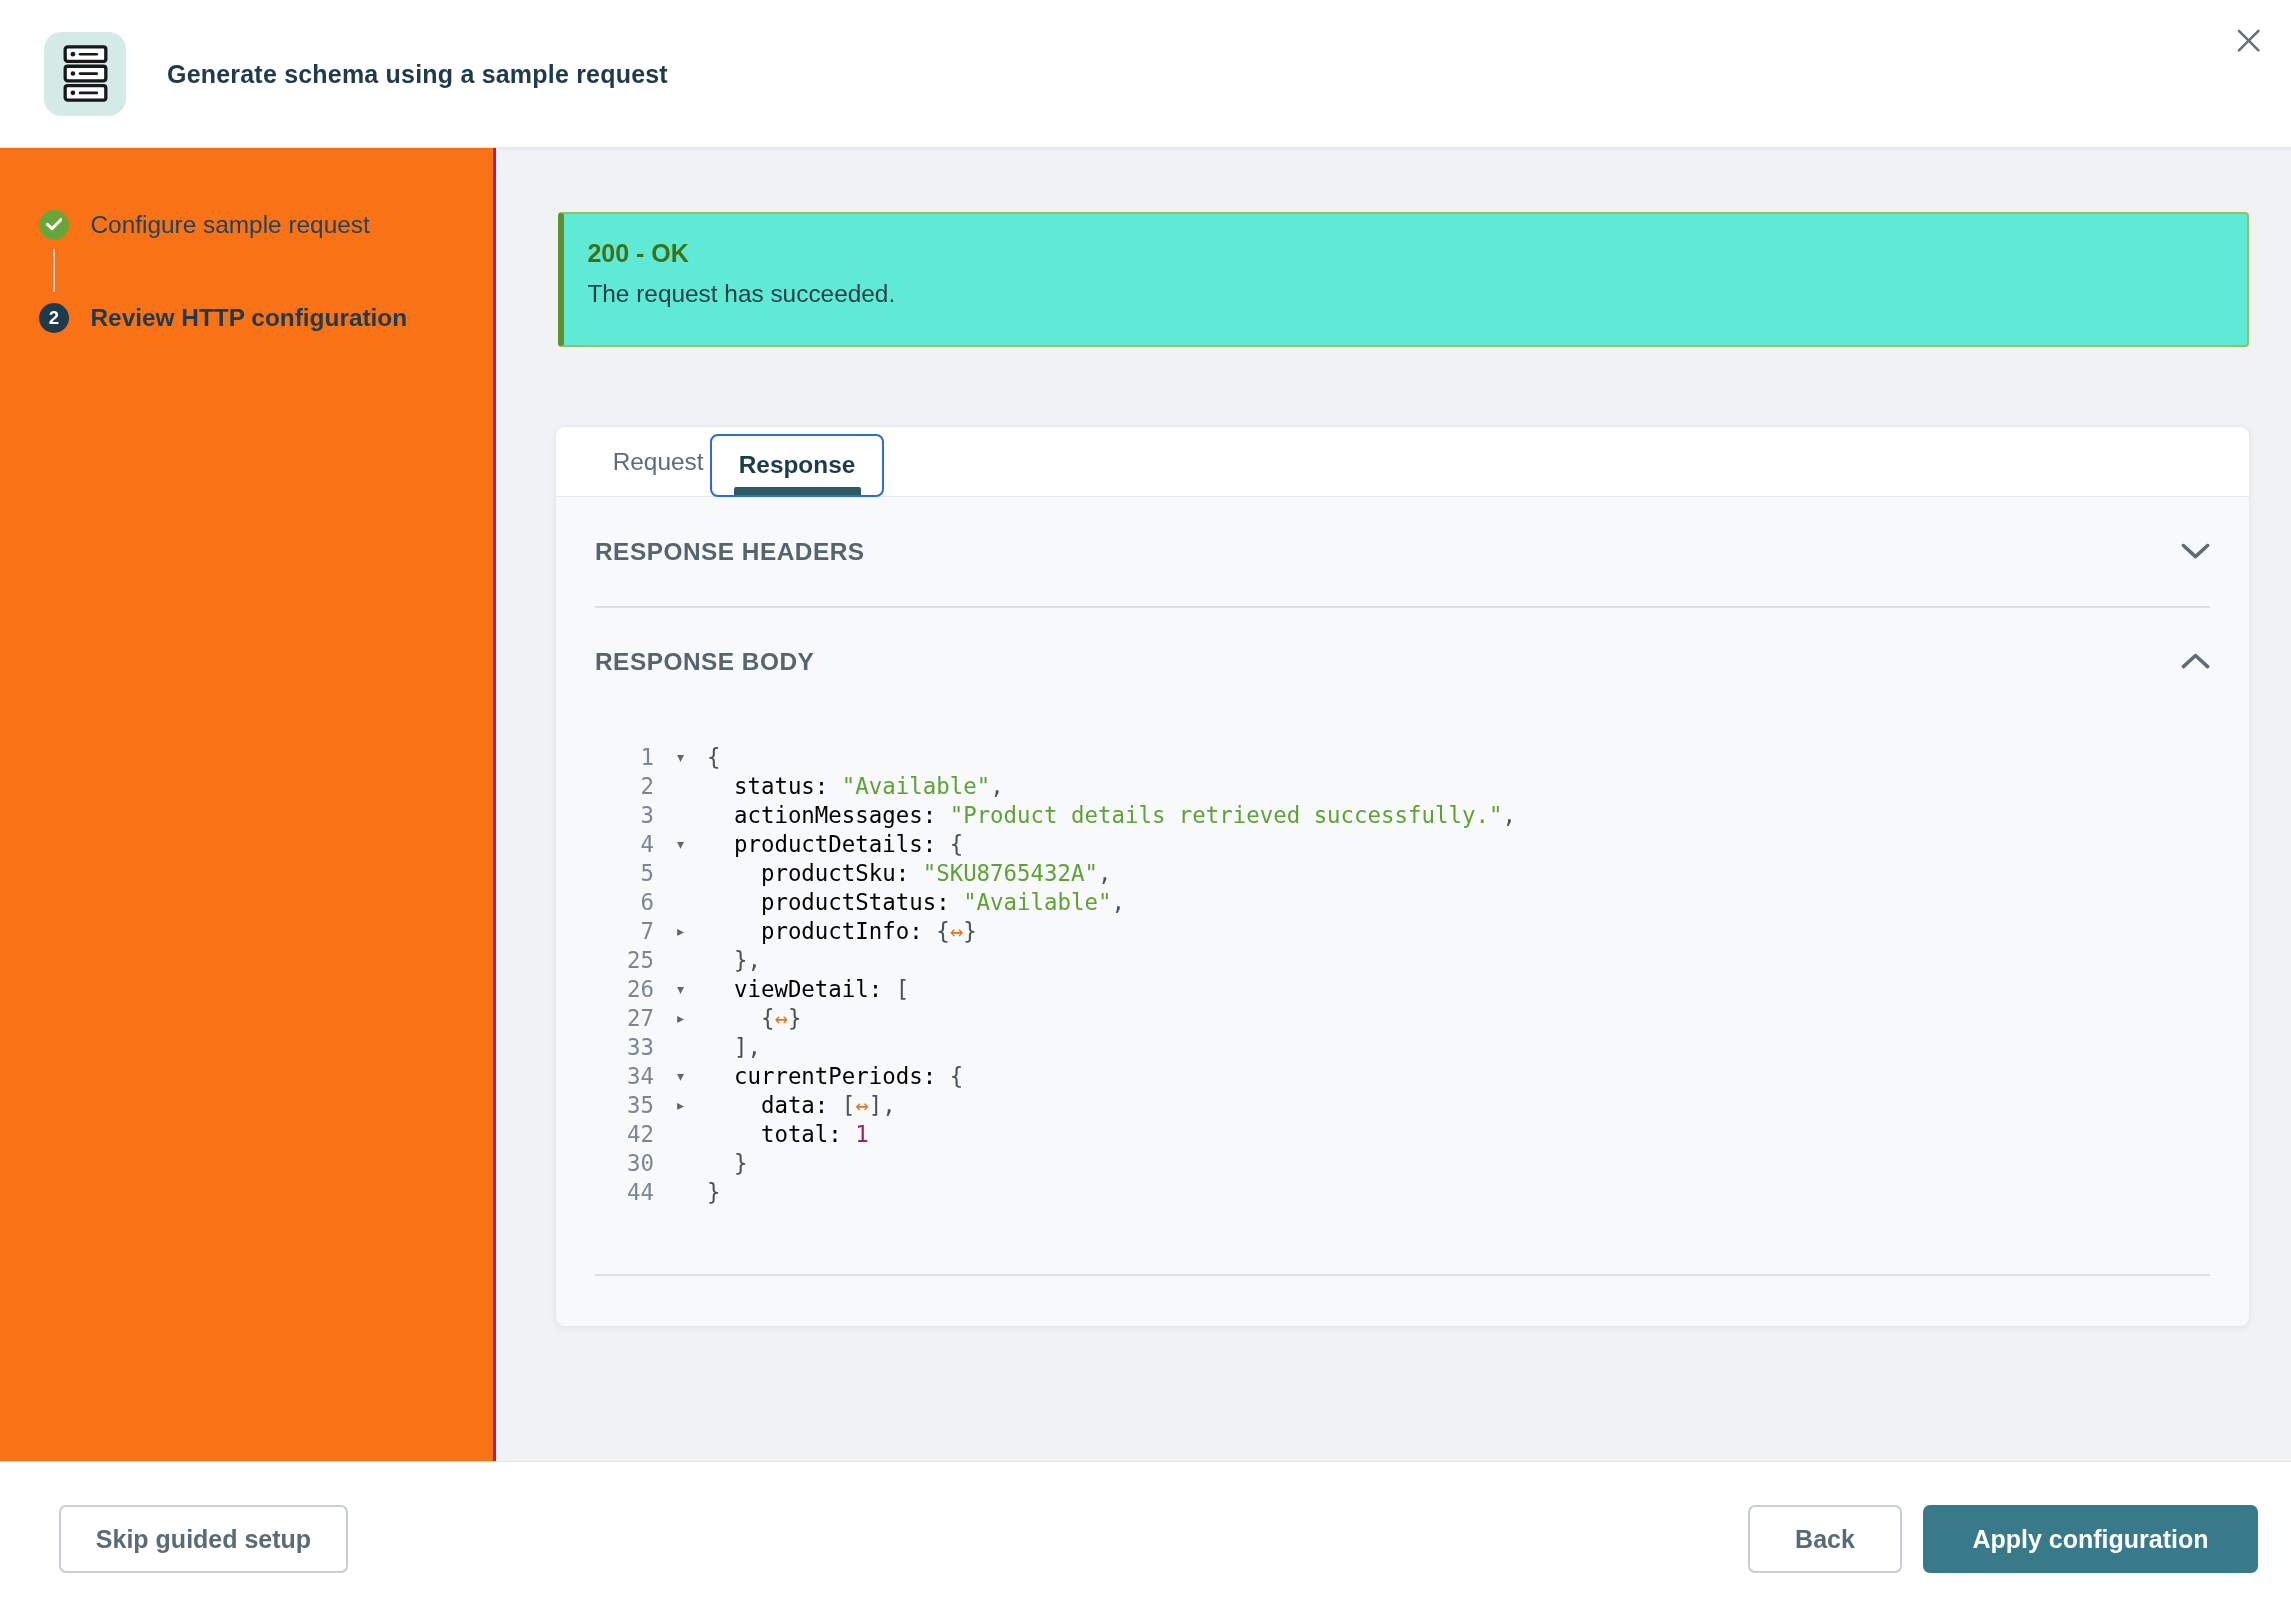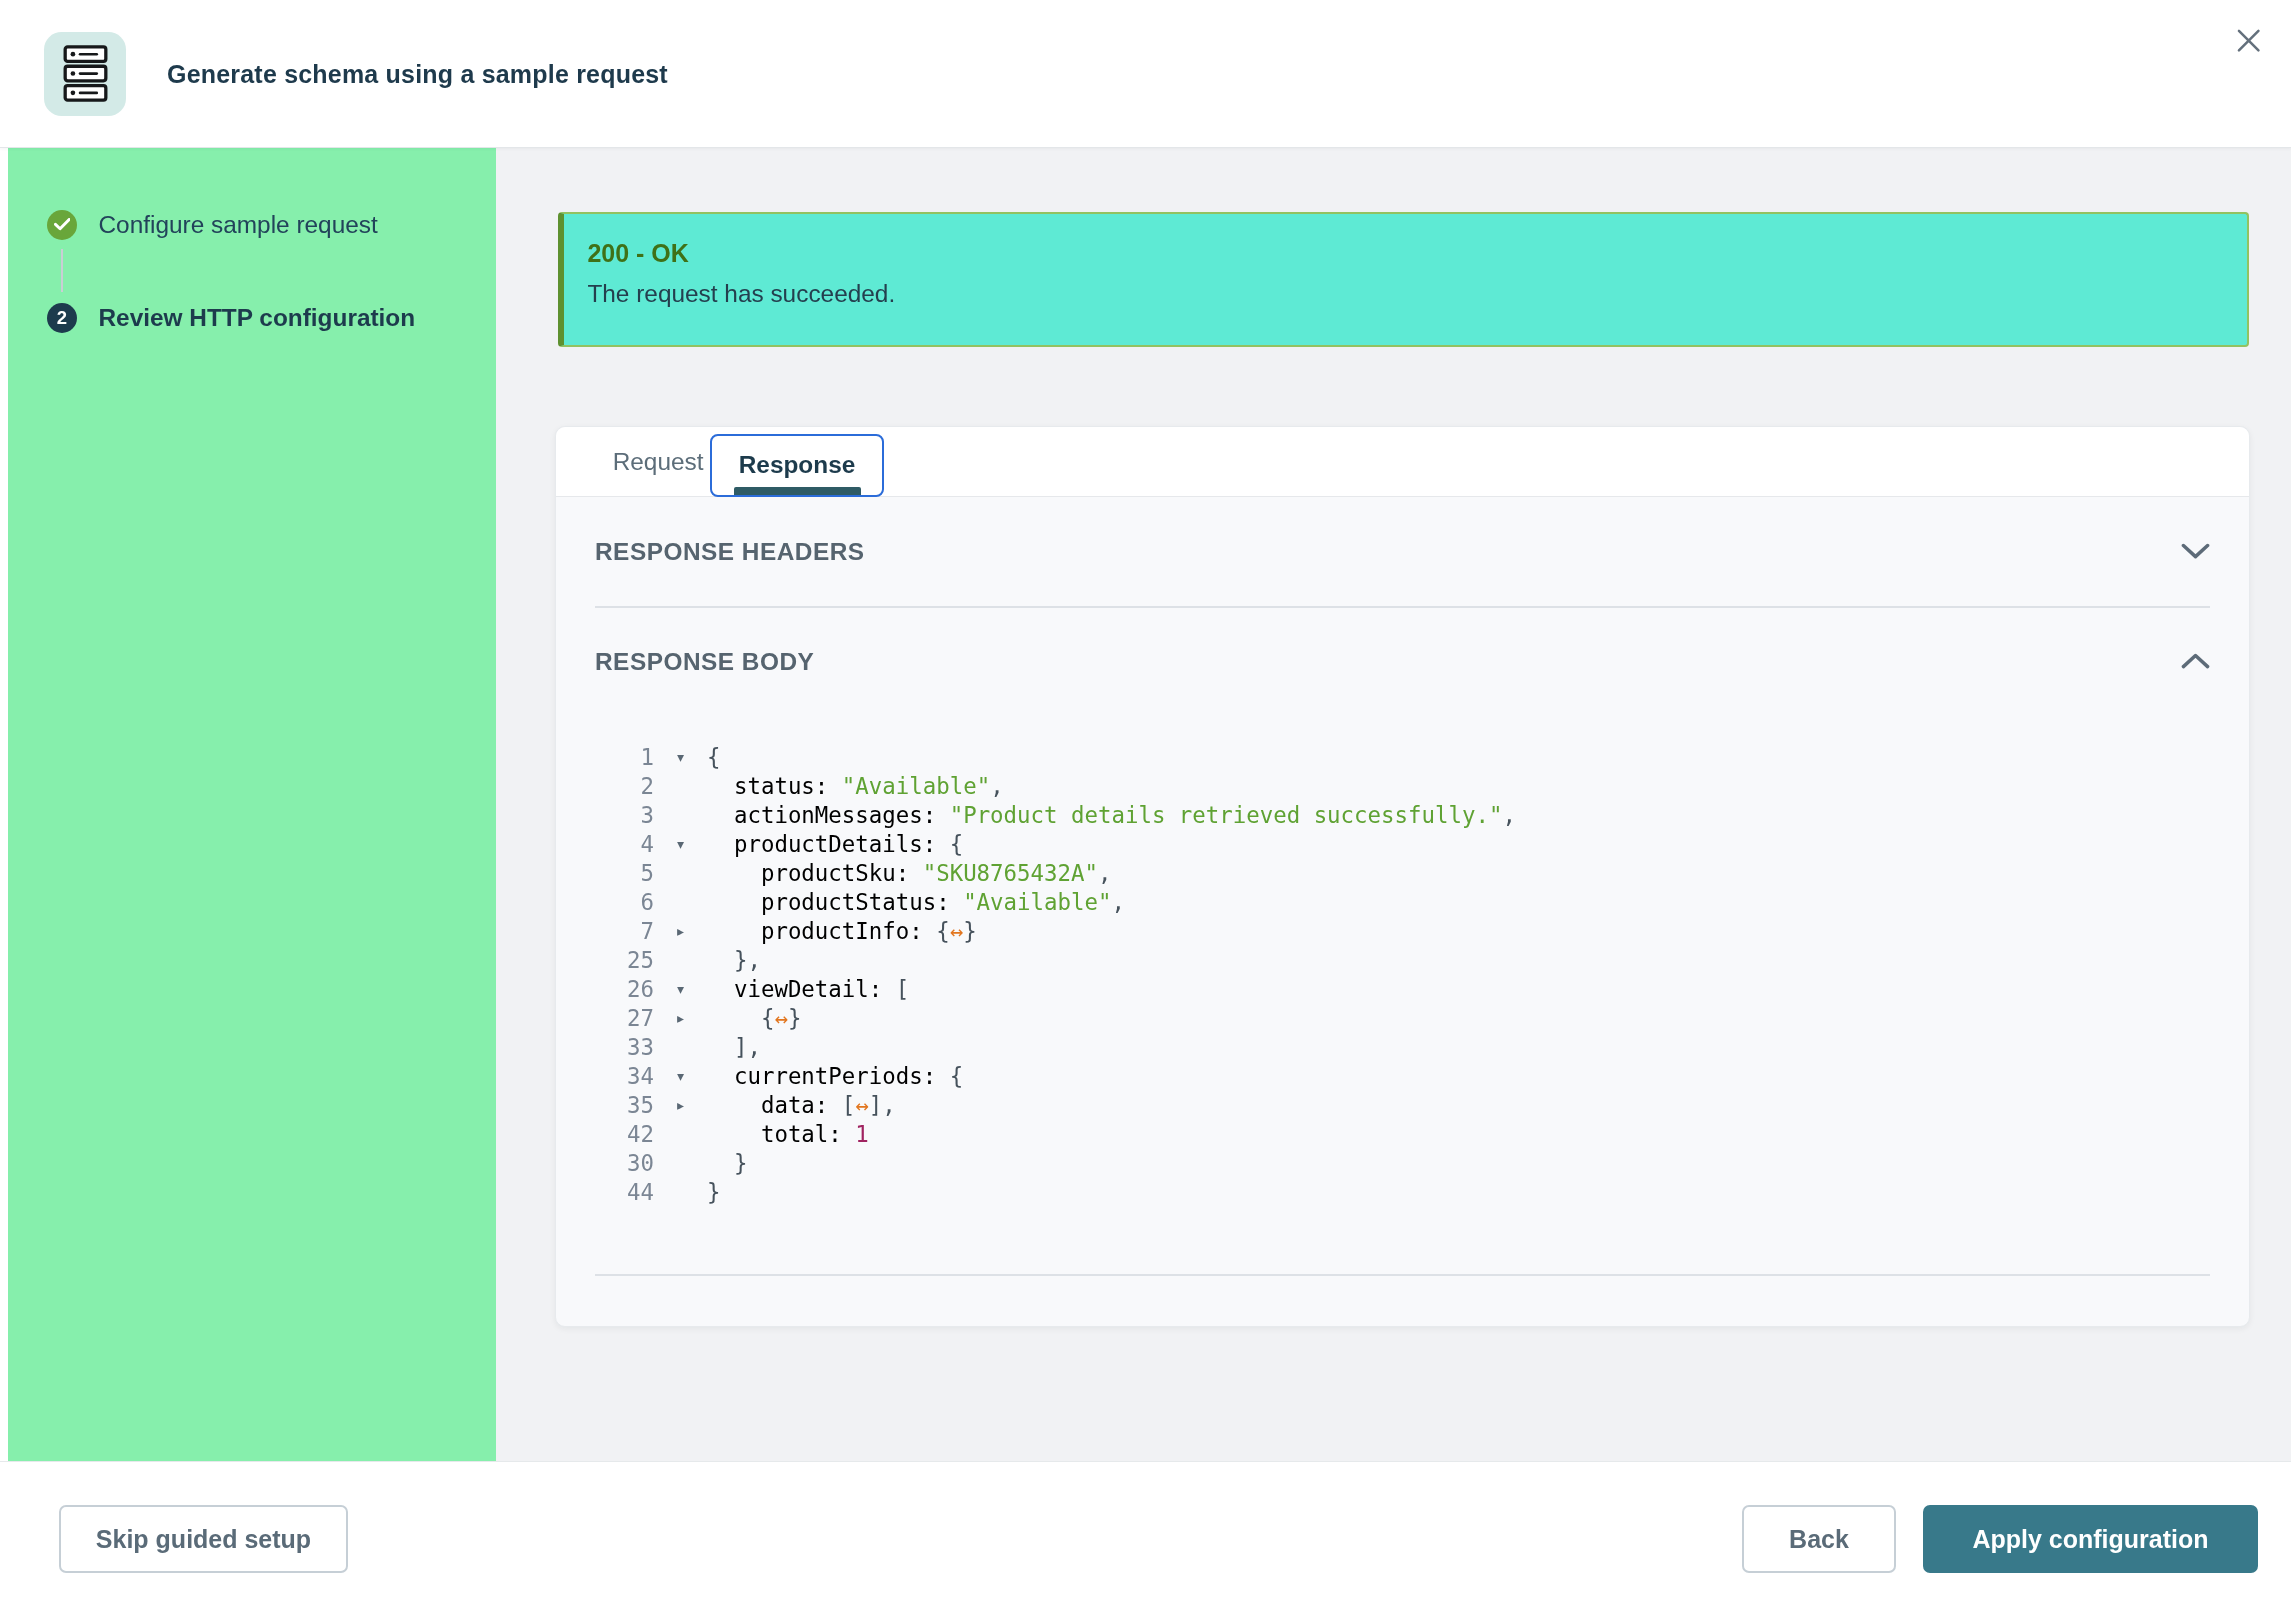--- a/index.html
+++ b/index.html
@@ -10,21 +10,21 @@
   .header { position:absolute; left:0; top:0; width:2292px; height:148px; background:#ffffff;
             border-bottom:1px solid #e3e6e9; box-shadow:0 1px 2.9px rgba(30,40,50,.05); z-index:5; }
   .app-icon { position:absolute; left:44px; top:32px; width:82px; height:84px; background:#d3eae7;
               border-radius:17.6px; display:flex; align-items:center; justify-content:center; }
   .modal-title { position:absolute; left:167px; top:0; height:148px; display:flex; align-items:center;
                  font-size:25px; font-weight:700; color:#1e3a4c; letter-spacing:0.2px; }
   .close-btn { position:absolute; right:15.6px; top:13.7px; width:55px; height:55px; background:none; border:none;
                cursor:pointer; display:flex; align-items:center; justify-content:center; }
 
   
-  .sidebar { position:absolute; left:8px; top:148px; width:496px; height:1313px; background:#86efac;
+  .sidebar { position:absolute; left:0; top:148px; width:496px; height:1313px; background:#f97316;
              border-right:3px solid #be185d; }
   .step { position:absolute; left:39px; display:flex; align-items:center; gap:21.5px; cursor:pointer; }
   .step-1 { top:57px; height:39px; }
   .step-2 { top:150px; height:39px; }
   .step-circle { width:30px; height:30px; border-radius:50%; flex:0 0 auto;
                  display:flex; align-items:center; justify-content:center; }
   .step-circle.check { background:#69a63a; }
   .step-circle.num { background:#1d3b4d; color:#ffffff; font-size:18.5px; font-weight:700; }
   .step-label { font-size:24.4px; color:#22435a; white-space:nowrap; }
   .step-2 .step-label { font-weight:700; color:#1d3b4d; }
@@ -72,21 +72,21 @@
   .tk-fold { color:#e2761f; cursor:pointer; }
 
   
   .footer { position:absolute; left:0; bottom:0; width:2292px; height:140px; background:#ffffff;
             border-top:1px solid #e6e9eb; }
   .btn { height:68px; border-radius:7px; font-family:"Liberation Sans", sans-serif; font-size:25px;
          font-weight:700; cursor:pointer; }
   .btn-ghost { background:#ffffff; border:2px solid #c6cfd6; color:#5a6b78; }
   .btn-primary { background:#38798a; border:2px solid #38798a; color:#ffffff; }
   .btn-skip { position:absolute; left:59px; top:43px; width:289px; }
-  .footer-right { position:absolute; right:34px; top:43px; display:flex; gap:27px; }
+  .footer-right { position:absolute; right:34px; top:43px; display:flex; gap:21px; }
   .btn-back { width:154px; }
   .btn-apply { width:335px; }
 
   svg { display:block; }
 </style>
 </head>
 <body>
 
 <div class="header">
   <div class="app-icon">

